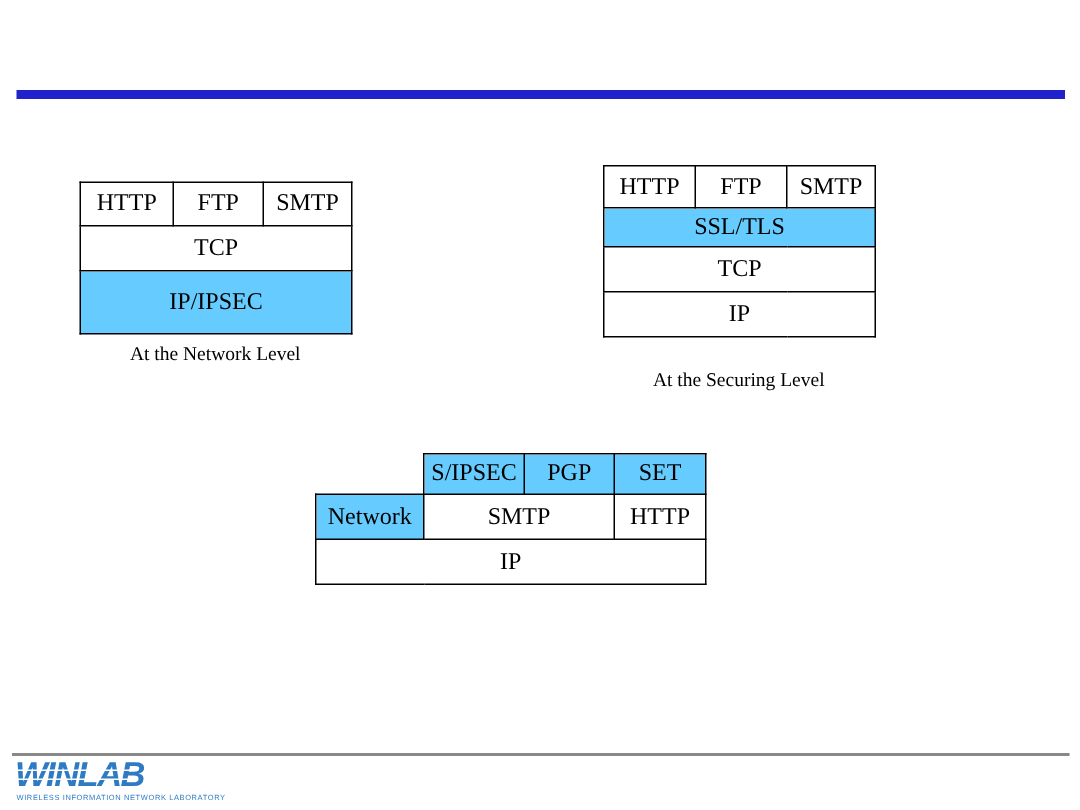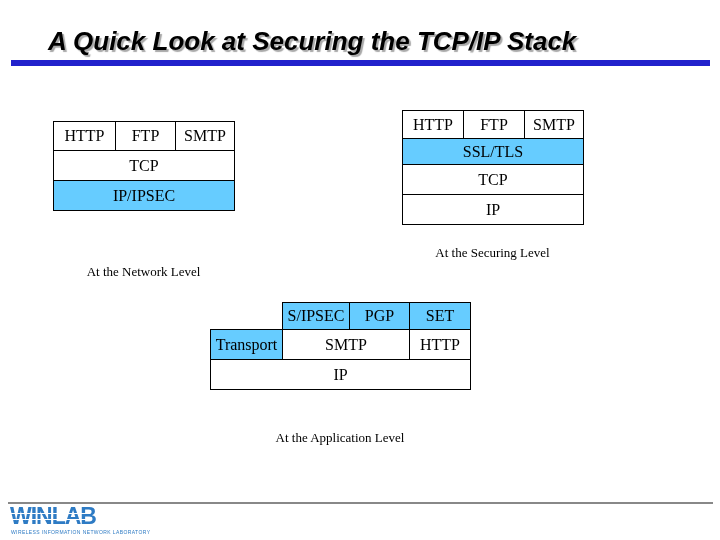--- a/index.html
+++ b/index.html
@@ -39,65 +39,64 @@
   .footer-line {
     position: absolute; left: 8px; top: 502px; width: 705px; height: 2px;
     background: var(--divider, #888888);
   }
   .logo {
     position: absolute; left: 10px; top: 505px; width: 120px; height: 32px;
   }
   .logo-text {
     position: absolute; left: 0; top: 0;
     font-family: "Liberation Sans", sans-serif;
-    font-size: 23px; font-weight: bold; 
+    font-size: 23px; font-weight: bold; font-style: italic;
     letter-spacing: -1px; color: var(--logo_blue, #2E7BC4);
     line-height: 23px; white-space: nowrap;
   }
   .logo-stripe {
     position: absolute; left: 0; width: 80px; height: 1px; background: #fff;
   }
   .logo-stripe.s1 { top: 8px; }
   .logo-stripe.s2 { top: 14px; }
   .logo-tagline {
     position: absolute; left: 1px; top: 24px;
     font-family: "Liberation Sans", sans-serif;
     font-size: 5px; color: var(--logo_blue, #2E7BC4);
     letter-spacing: 0.4px; white-space: nowrap;
   }
 </style>
 </head>
 <body>
 
 <div class="slide">
 
-  <div class="title">A Quick Look at Securing the TCP/IP Stack</div>
   <div class="title-bar"></div>
 
   <table class="stack" style="left:53px; top:121px;">
     <colgroup>
         <col style="width:62px">
         <col style="width:60px">
         <col style="width:59px">
       </colgroup>
     <tbody>
       <tr style="height:29px">
         <td>HTTP</td>
         <td>FTP</td>
         <td>SMTP</td>
       </tr>
       <tr style="height:30px">
         <td colspan="3">TCP</td>
       </tr>
-      <tr style="height:30px">
+      <tr style="height:42px">
         <td colspan="3" class="hl">IP/IPSEC</td>
       </tr>
     </tbody>
   </table>
-  <div class="caption" style="left:53px; top:228px; width:181px;margin-top:36px;">At the Network Level</div>
+  <div class="caption" style="left:53px; top:228px; width:181px;">At the Network Level</div>
 
   <table class="stack" style="left:402px; top:110px;">
     <colgroup>
         <col style="width:61px">
         <col style="width:61px">
         <col style="width:59px">
       </colgroup>
     <tbody>
       <tr style="height:28px">
         <td>HTTP</td>
@@ -125,30 +124,29 @@
         <col style="width:61px">
       </colgroup>
     <tbody>
       <tr style="height:27px">
         <td class="ghost"></td>
         <td class="hl">S/IPSEC</td>
         <td class="hl">PGP</td>
         <td class="hl">SET</td>
       </tr>
       <tr style="height:30px">
-        <td class="hl">Transport</td>
+        <td class="hl">Network</td>
         <td colspan="2">SMTP</td>
         <td>HTTP</td>
       </tr>
       <tr style="height:30px">
         <td colspan="4">IP</td>
       </tr>
     </tbody>
   </table>
-  <div class="caption" style="left:210px; top:430px; width:260px;">At the Application Level</div>
 
   <div class="footer-line"></div>
   <div class="logo">
     <div class="logo-text">WINLAB</div>
     <div class="logo-stripe s1"></div>
     <div class="logo-stripe s2"></div>
     <div class="logo-tagline">WIRELESS INFORMATION NETWORK LABORATORY</div>
   </div>
 
 </div>

